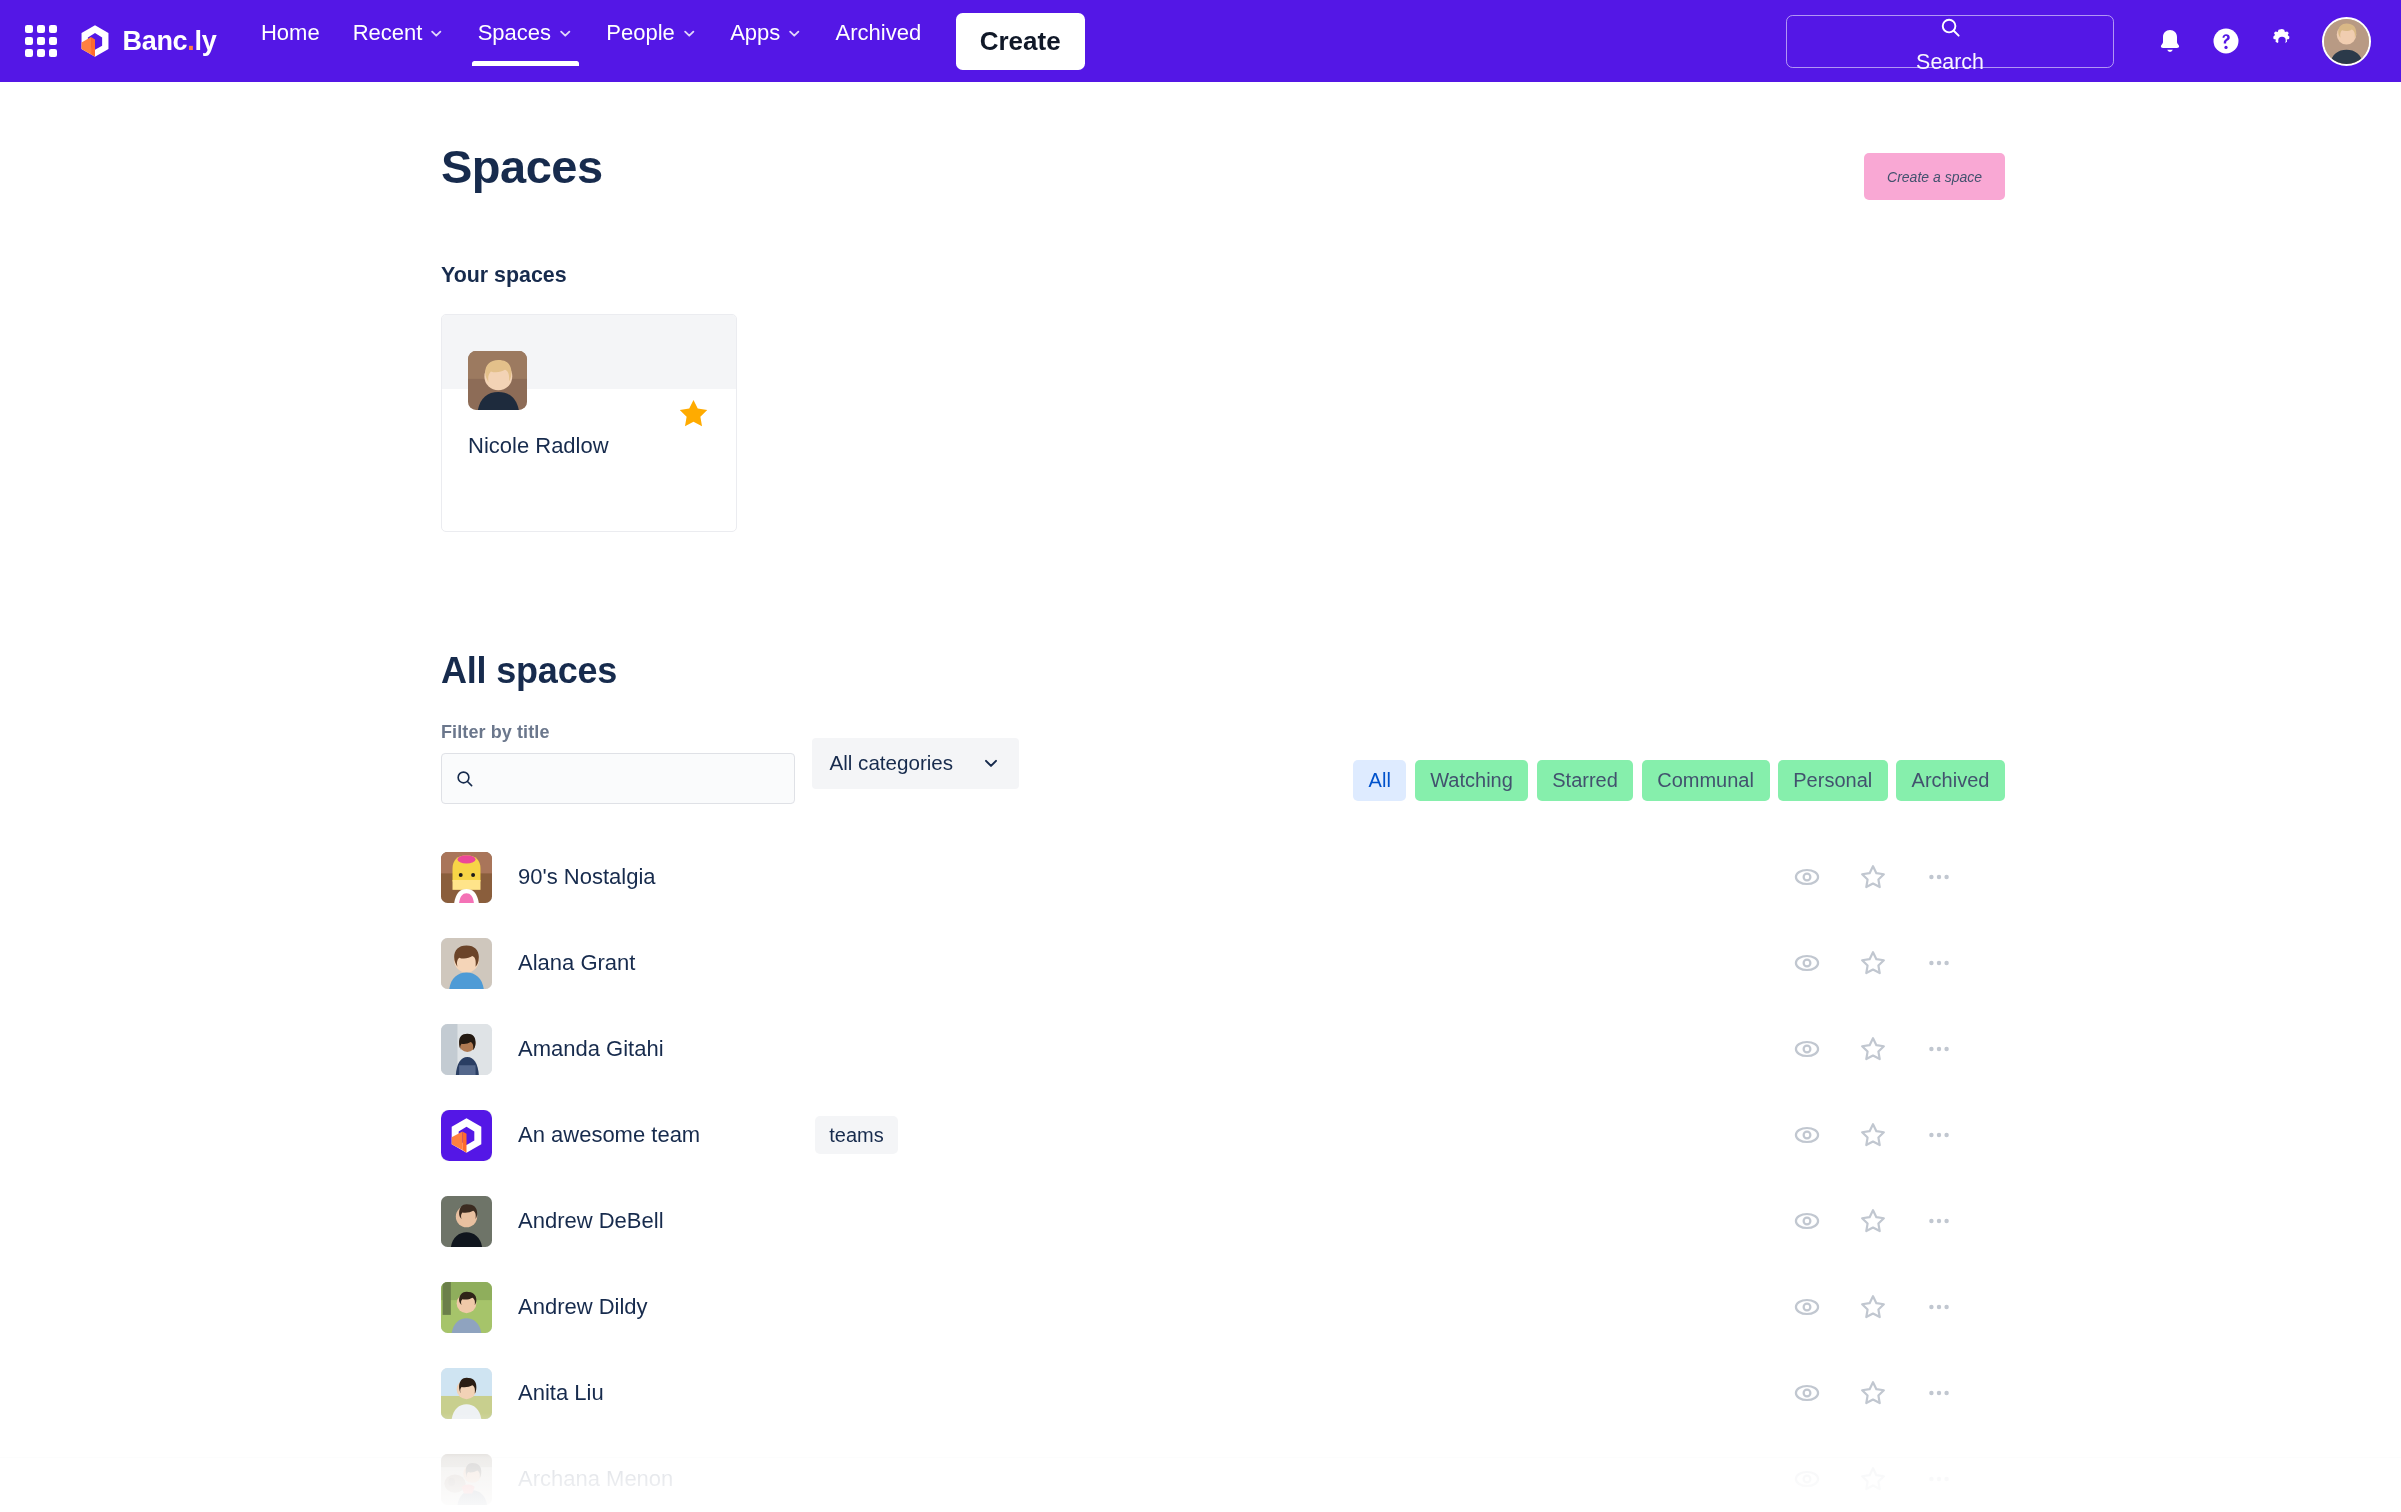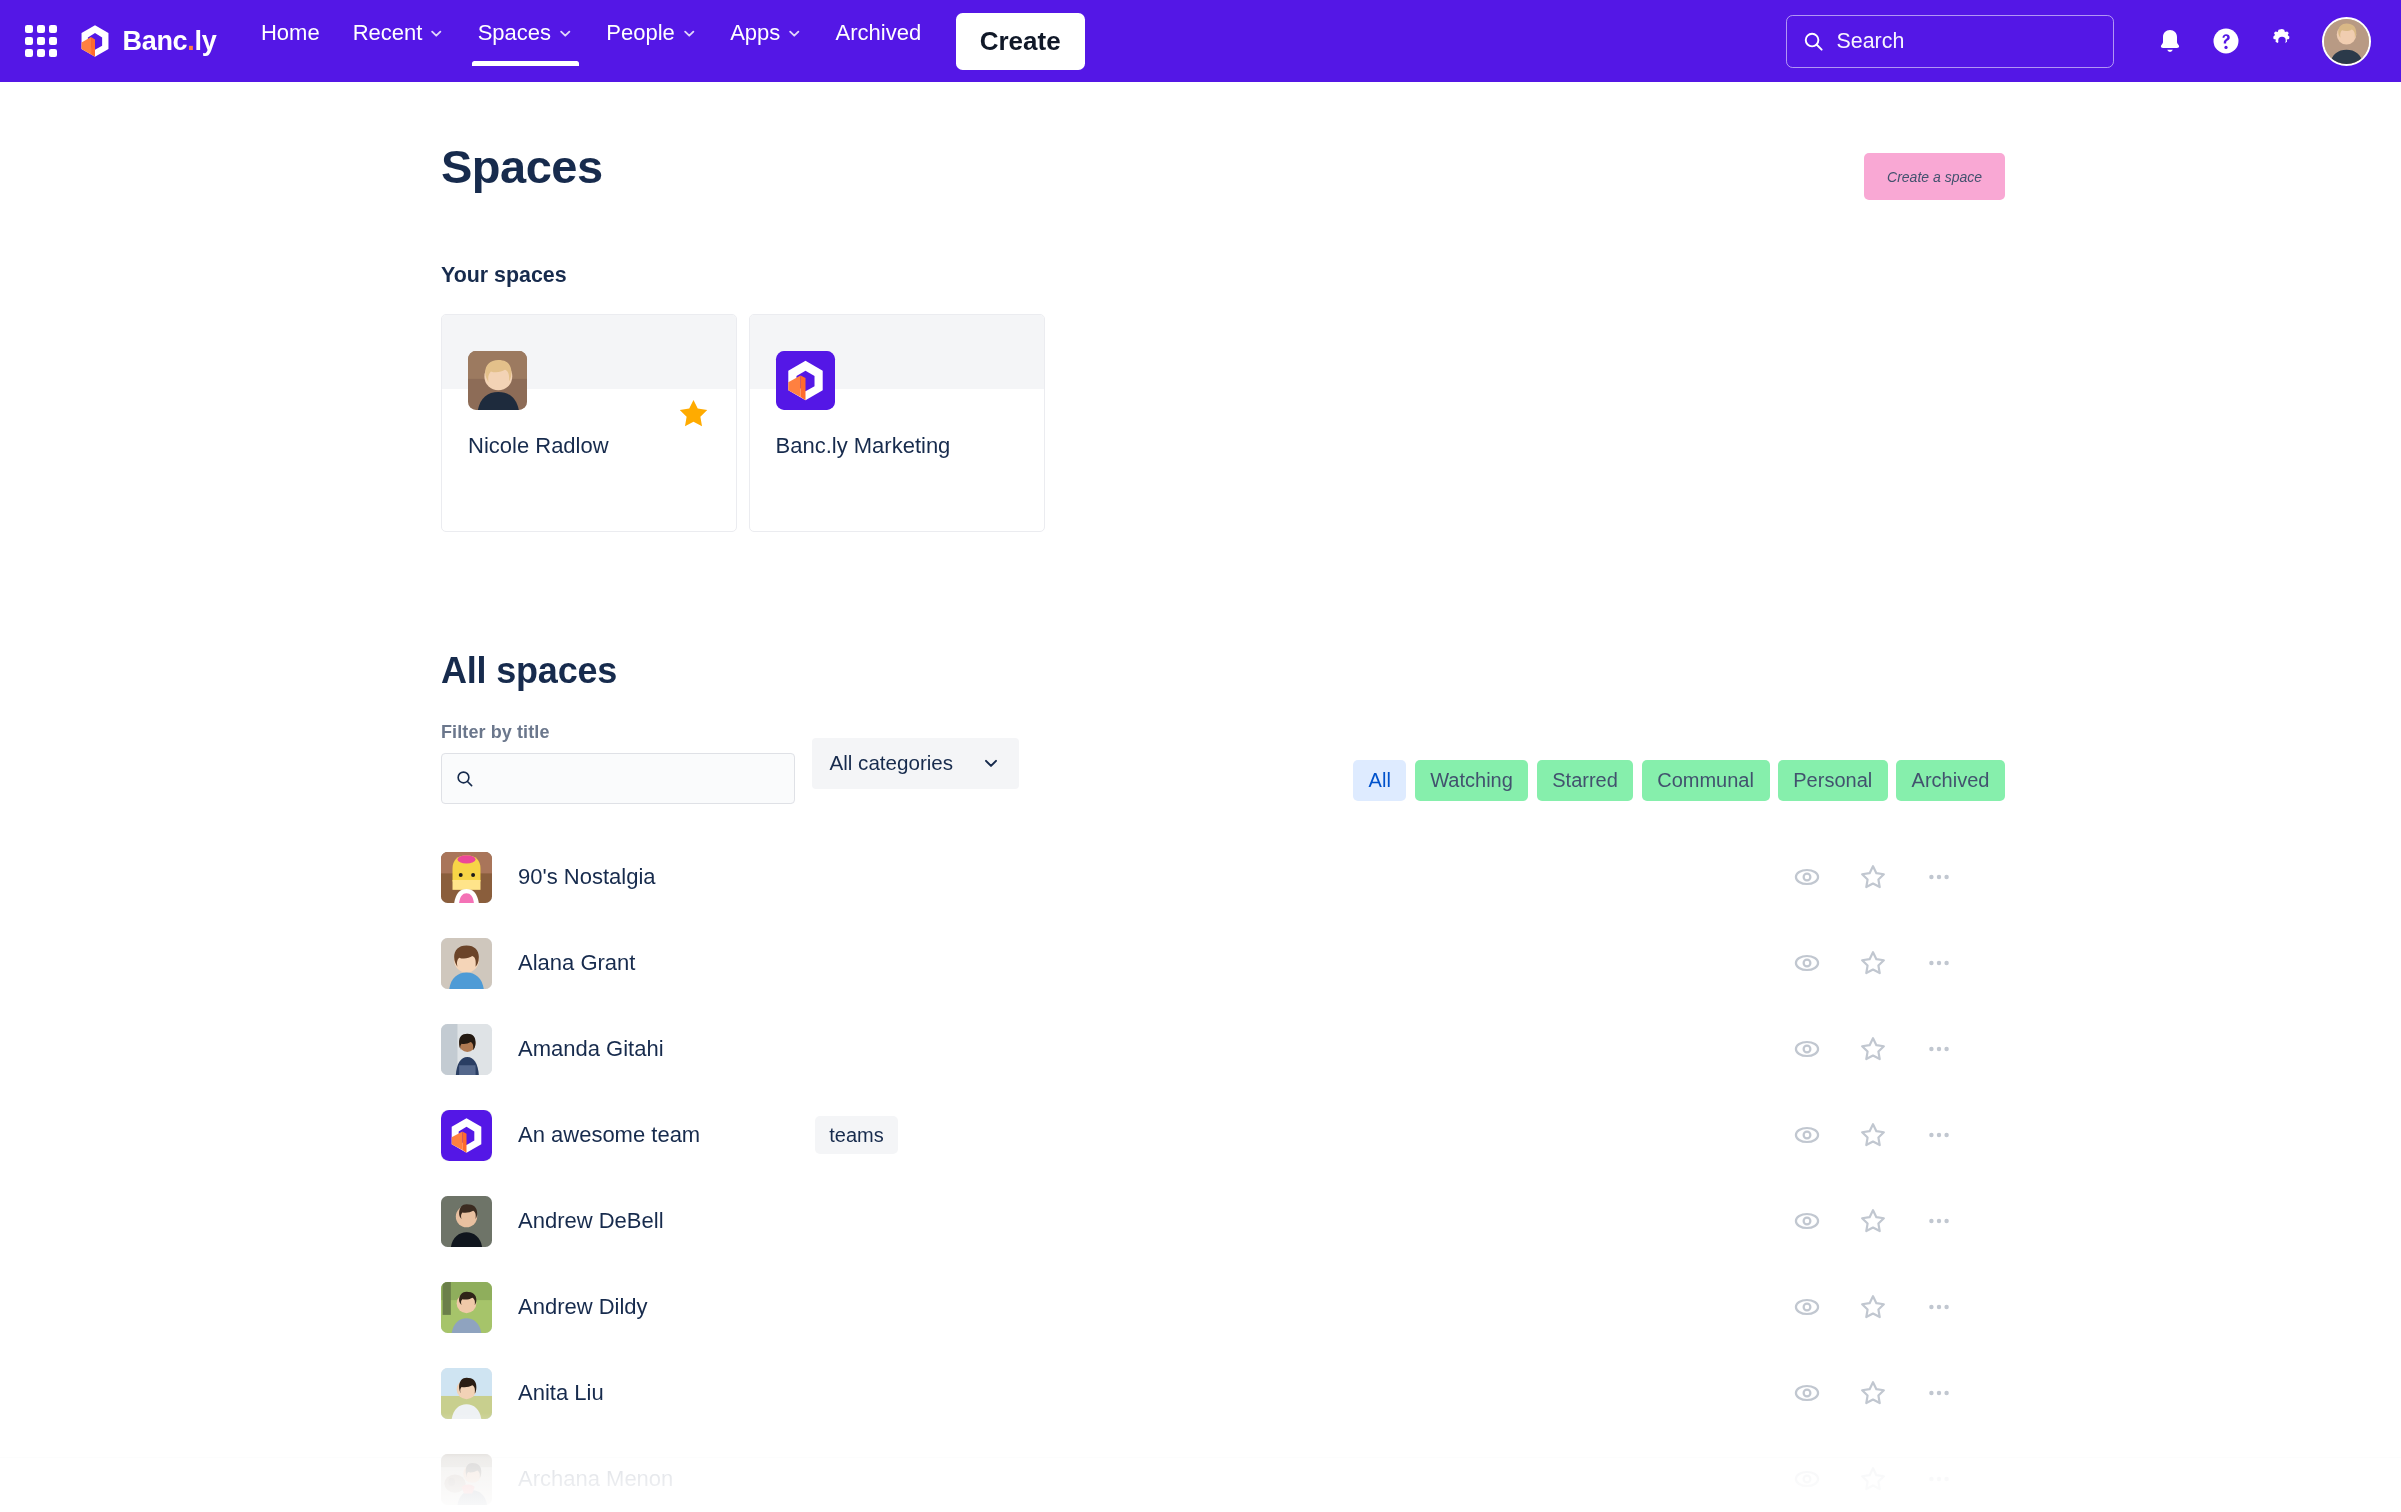--- a/index.html
+++ b/index.html
@@ -123,20 +123,21 @@
     width: 328px;
     height: 53px;
     border: 1.6px solid rgba(255,255,255,0.55);
     border-radius: 6.6px;
     display: flex;
     align-items: center;
     gap: 11.5px;
     padding: 0 15px;
     cursor: text;
     margin-right: 25px;
+    flex-direction: column;
   }
   .search-box svg { flex: 0 0 auto; }
   .search-placeholder {
     color: #ffffff;
     font-size: 21.4px;
     opacity: 0.96;
   }
 
   .nav-icon-btn {
     width: 51px; height: 51px;
@@ -537,33 +538,20 @@
           </svg>
         </div>
         <div class="card-star">
           <svg viewBox="0 0 24 24" width="33" height="33">
             <path d="M12 2.1l3.1 6.3 6.9 1-5 4.9 1.2 6.9L12 18l-6.2 3.2 1.2-6.9-5-4.9 6.9-1z" fill="#FFAB00"></path>
           </svg>
         </div>
         <div class="card-name">Nicole Radlow</div>
       </div>
 
-      <div class="space-card">
-        <div class="card-banner"></div>
-        <div class="card-icon" style="background:#5417E6;">
-          <svg viewBox="0 0 72 72">
-            <rect width="72" height="72" rx="12" fill="#5417E6"></rect>
-            <path d="M36 12 L57 24 L57 48 L36 60 L15 48 L15 24 Z" fill="#ffffff"></path>
-            <path d="M36 24 L47 30.5 L47 43 L36 49 L25 43 L25 30.5 Z" fill="#5417E6"></path>
-            <path d="M15 38 L30 30 L30 56 L15 48 Z" fill="#FF8040"></path>
-            <path d="M30 30 L36 33 L36 60 L30 56 Z" fill="#FF6B2C"></path>
-          </svg>
-        </div>
-        <div class="card-name">Banc.ly Marketing</div>
-      </div>
 
     </div>
 
     <h2 class="all-title">All spaces</h2>
 
     <div class="filter-bar">
       <div class="filter-left">
         <div class="filter-field">
           <label class="filter-label">Filter by title</label>
           <div class="filter-input">

